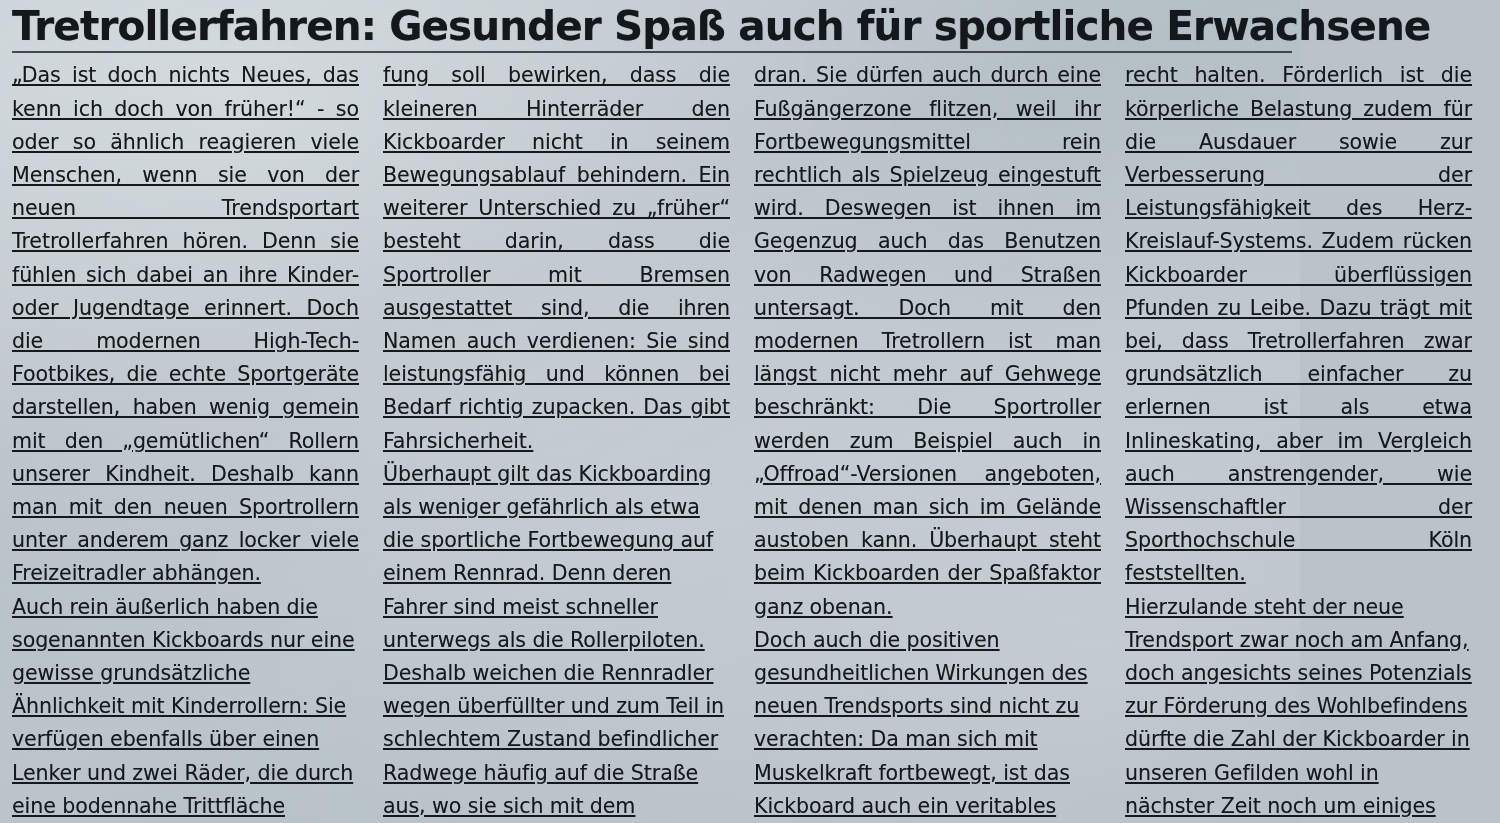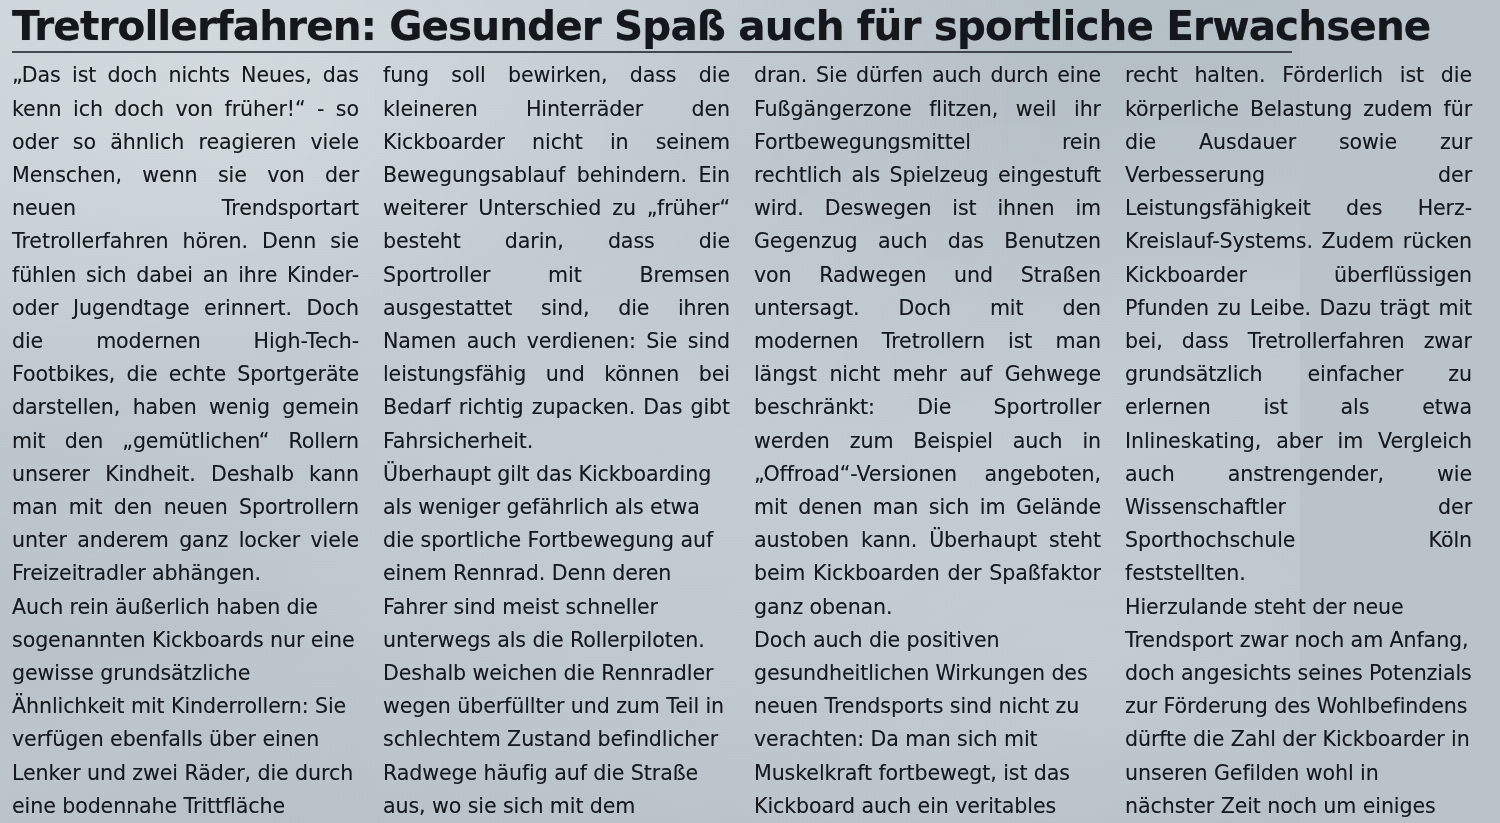--- a/index.html
+++ b/index.html
@@ -67,20 +67,21 @@
   .col p {
     margin: 0;
     font-family: "DejaVu Sans", sans-serif;
     font-size: 20.6px;
     line-height: 33.2px;
     color: #15191e;
     text-align: justify;
     text-justify: inter-word;
     hyphens: manual;
     letter-spacing: -0.1px;
+    text-decoration: underline;
   }
   .col p + p {
     margin-top: 0;
   }
   .col p:last-child {
     text-align: left;
   }
   
   .col p { text-shadow: 0 0 0.6px rgba(20,25,30,0.35); }
   .headline { text-shadow: 0 0 0.7px rgba(10,14,18,0.5); }

